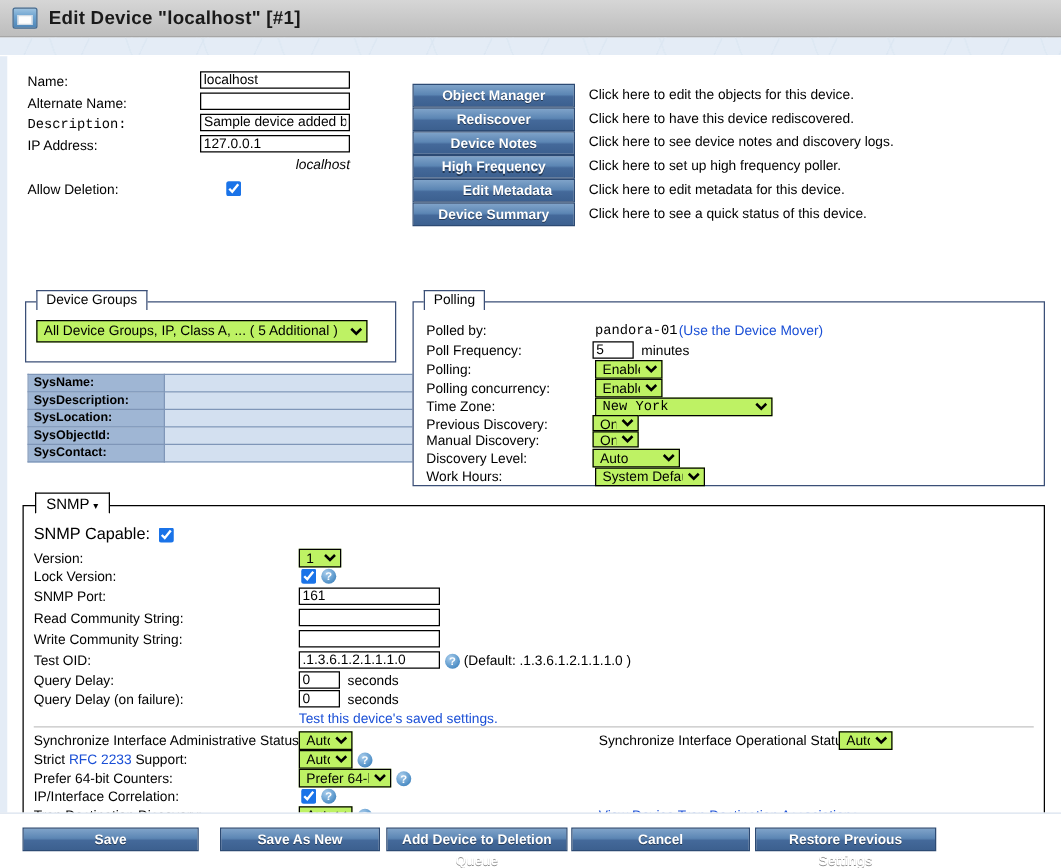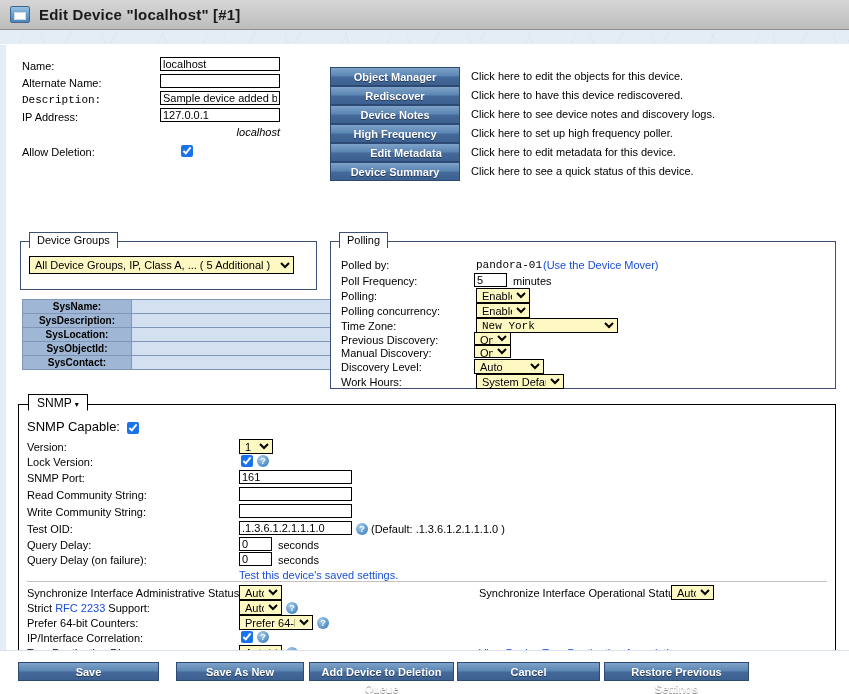--- a/index.html
+++ b/index.html
@@ -43,21 +43,21 @@
 
   
   .lbl{font-size:11px;color:#000;white-space:nowrap;}
   input.txt{
     font-family:"Liberation Sans", sans-serif;font-size:11px;
     border:1px solid #000;background:#fff;box-sizing:border-box;
     height:14px;padding:0 2px;outline:none;
   }
   select.sel{
     font-family:"Liberation Sans", sans-serif;font-size:11px;
-    border:1px solid #000;background:#fef9c3;box-sizing:border-box;
+    border:1px solid #000;background:#bef264;box-sizing:border-box;
     height:15px;padding:0 1px;outline:none;
   }
   input[type=checkbox]{
     margin:0;width:12px;height:12px;accent-color:#1a73e8;vertical-align:middle;
   }
   
   .btn-blue{
     display:block;box-sizing:border-box;
     background:linear-gradient(to bottom,#7fa3c9 0%,#5c86b4 45%,#44699a 55%,#3c608f 100%);
     border:1px solid #2c4a73;
@@ -71,21 +71,21 @@
   .panel-tab{
     position:absolute;top:-10px;left:8px;height:16px;line-height:15px;
     box-sizing:border-box;
     background:#fff;border:1px solid #3b4f77;border-bottom:none;
     padding:0 7px;font-size:11px;color:#000;
   }
   
   .systable{position:absolute;border-collapse:collapse;}
   .systable td{border:1px solid #7f96b8;height:13px;font-size:10px;padding:0 4px;}
   .systable td.k{
-    background:#9fb6d4;font-weight:bold;text-align:center;width:100px;color:#000;
+    background:#9fb6d4;font-weight:bold;text-align:left;width:100px;color:#000;
   }
   .systable td.v{background:#d3e0f0;width:190px;}
   
   a.lnk{color:#1a4fd6;text-decoration:none;font-size:11px;}
   
   .help{
     display:inline-block;width:12px;height:12px;border-radius:50%;
     background:radial-gradient(circle at 35% 30%,#a9cdec,#4f8fc6 70%,#2e6ea4);
     color:#fff;font-size:9px;font-weight:bold;line-height:12px;text-align:center;
     vertical-align:middle;cursor:pointer;

